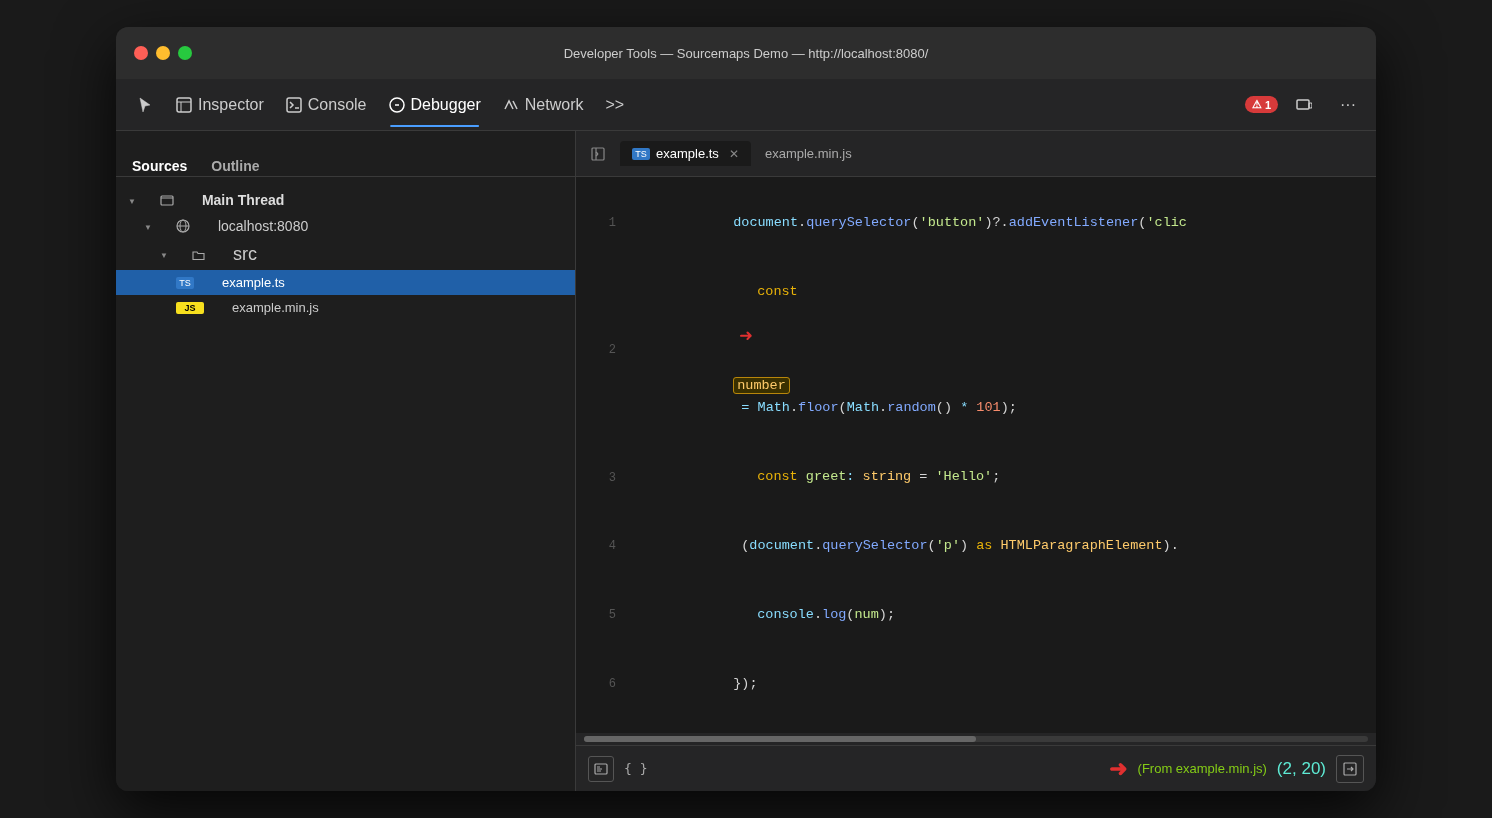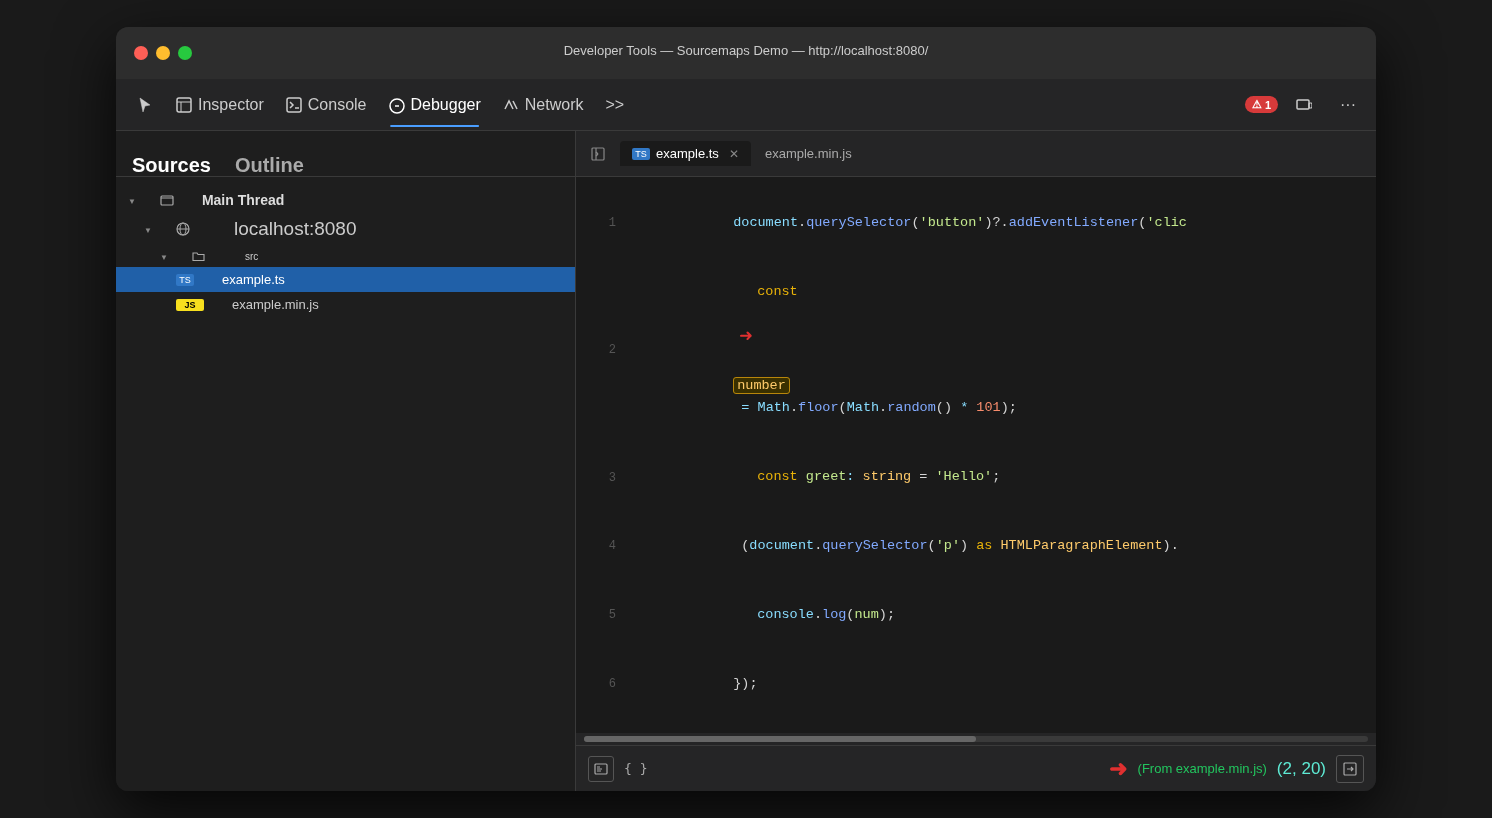--- a/index.html
+++ b/index.html
@@ -19,21 +19,22 @@
       border-radius: 12px;
       box-shadow: 0 20px 60px rgba(0,0,0,0.8);
       overflow: hidden;
     }
 
     
     .titlebar {
       background: #2d2d2d;
       height: 52px;
       display: flex;
-      padding: 16px 18px;
+      align-items: center;
+      padding: 0 18px;
       position: relative;
     }
 
     .traffic-lights {
       display: flex;
       gap: 8px;
       align-items: center;
     }
 
     .tl {
@@ -75,21 +76,20 @@
       border-radius: 4px;
       color: #ccc;
       font-size: 16px;
       cursor: pointer;
       white-space: nowrap;
       position: relative;
     }
 
     .toolbar-btn.active {
       color: #fff;
-      align-items: flex-end;
     }
 
     .toolbar-btn.active::after {
       content: '';
       position: absolute;
       bottom: -7px;
       left: 50%;
       transform: translateX(-50%);
       width: 80%;
       height: 2px;
@@ -136,21 +136,21 @@
     .sidebar-tabs {
       display: flex;
       align-items: center;
       padding: 0 16px;
       height: 46px;
       border-bottom: 1px solid #3a3a3a;
       gap: 24px;
     }
 
     .sidebar-tab {
-      font-size: 20px;
+      font-size: 14px;
       color: #aaa;
       cursor: pointer;
       padding: 4px 0;
       font-weight: 600;
       margin-top: 24px;
     }
 
     .sidebar-tab.active {
       color: #fff;
       font-weight: 700;
@@ -384,21 +384,21 @@
 
     .status-spacer { flex: 1; }
 
     .status-arrow {
       color: #e03030;
       font-size: 22px;
       font-weight: 900;
     }
 
     .status-source {
-      color: #22c55e;
+      color: #84cc16;
       font-size: 13px;
     }
 
     .status-coords {
       color: #5eead4;
       font-size: 17px;
     }
 
     .status-img-btn {
       width: 28px;
@@ -516,29 +516,29 @@
           <span style="font-size:14px;color:#ddd;font-weight:600;margin-left:4px;">Main Thread</span>
         </div>
 
         <div class="tree-item tree-indent-2">
           <span class="tree-arrow chevron-down"></span>
           <svg width="14" height="14" viewBox="0 0 14 14" fill="none">
             <circle cx="7" cy="7" r="6" stroke="#aaa" stroke-width="1.2" fill="none"></circle>
             <ellipse cx="7" cy="7" rx="3" ry="6" stroke="#aaa" stroke-width="1" fill="none"></ellipse>
             <path d="M1 7h12" stroke="#aaa" stroke-width="1"></path>
           </svg>
-          <span style="margin-left:20px;color:#ccc;font-size:19px;">localhost:8080</span>
+          <span style="margin-left:4px;color:#ccc;font-size:14px;">localhost:8080</span>
         </div>
 
         <div class="tree-item tree-indent-3">
           <span class="tree-arrow chevron-down"></span>
           <svg width="13" height="12" viewBox="0 0 13 12" fill="none">
             <path d="M1 3h4l1 1.5H12v6H1V3z" stroke="#aaa" stroke-width="1.1" fill="none"></path>
           </svg>
-          <span style="margin-left:16px;color:#ccc;font-size:10px;">src</span>
+          <span style="margin-left:4px;color:#ccc;font-size:18px;">src</span>
         </div>
 
         <div class="tree-item tree-indent-4 selected">
           <span class="ts-badge">TS</span>
           <span style="margin-left:4px;font-size:13px;">example.ts</span>
         </div>
 
         <div class="tree-item tree-indent-4">
           <span class="js-badge">JS</span>
           <span style="margin-left:4px;color:#ccc;font-size:13px;">example.min.js</span>

